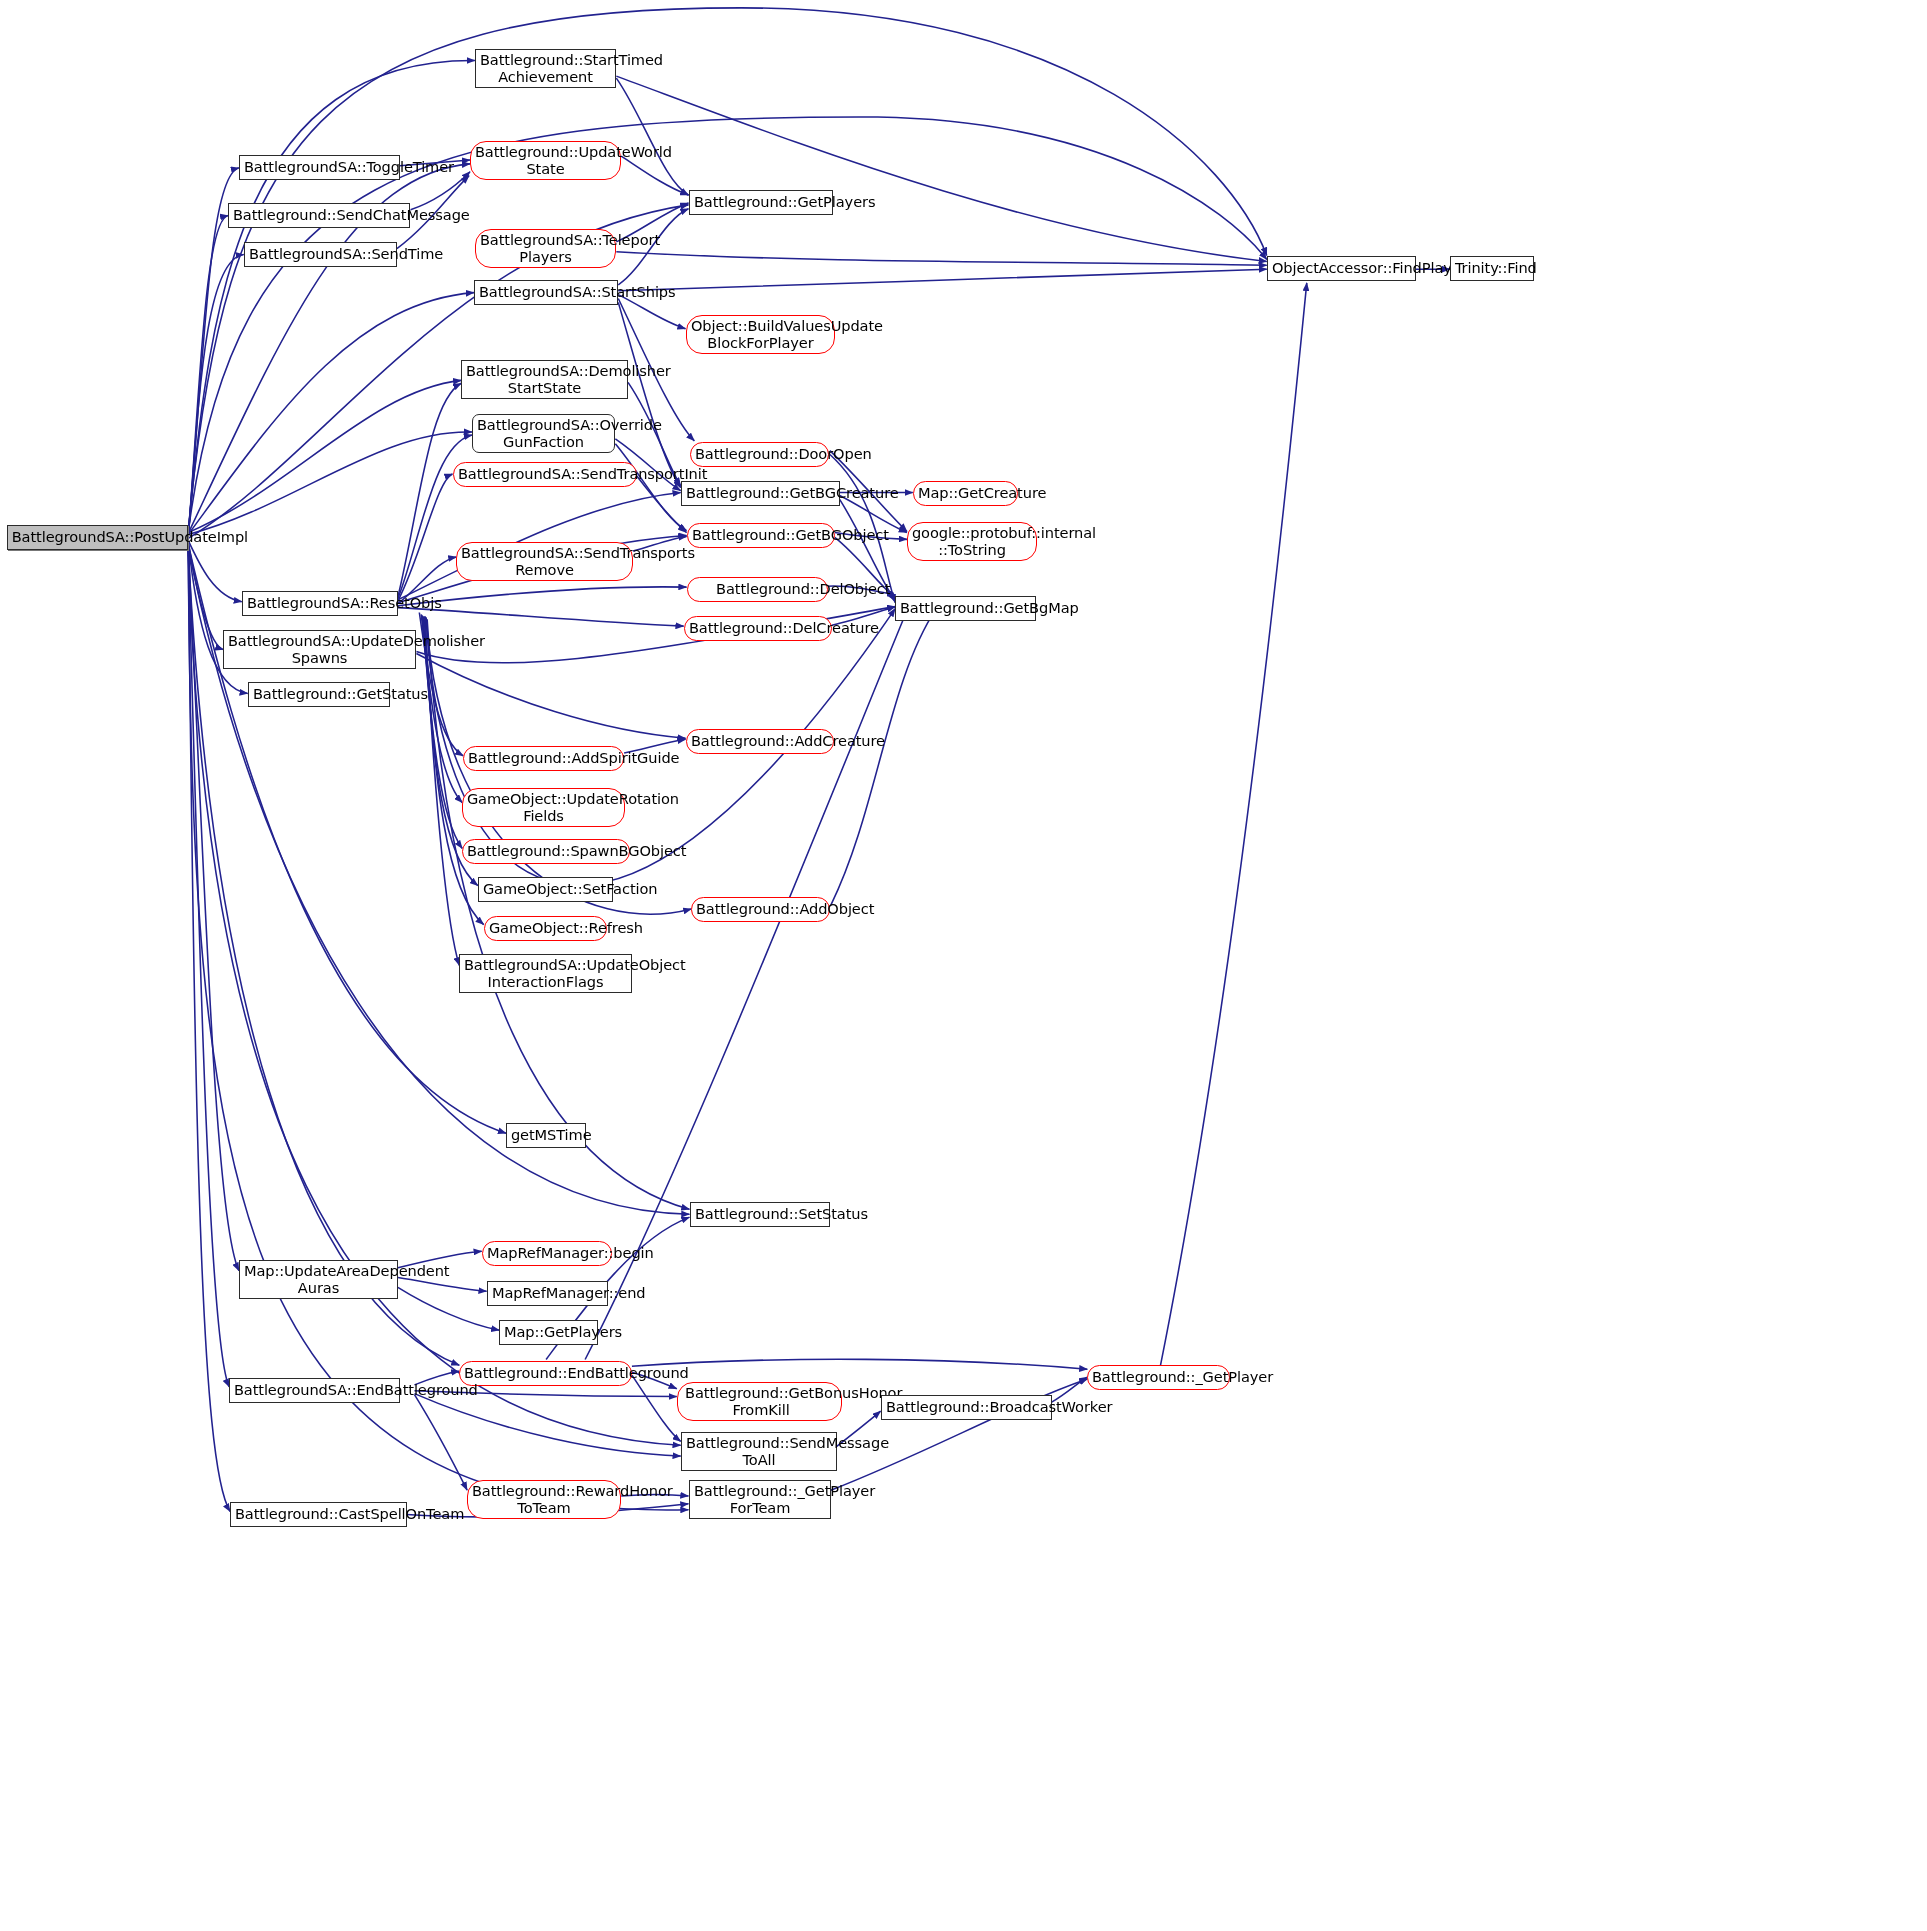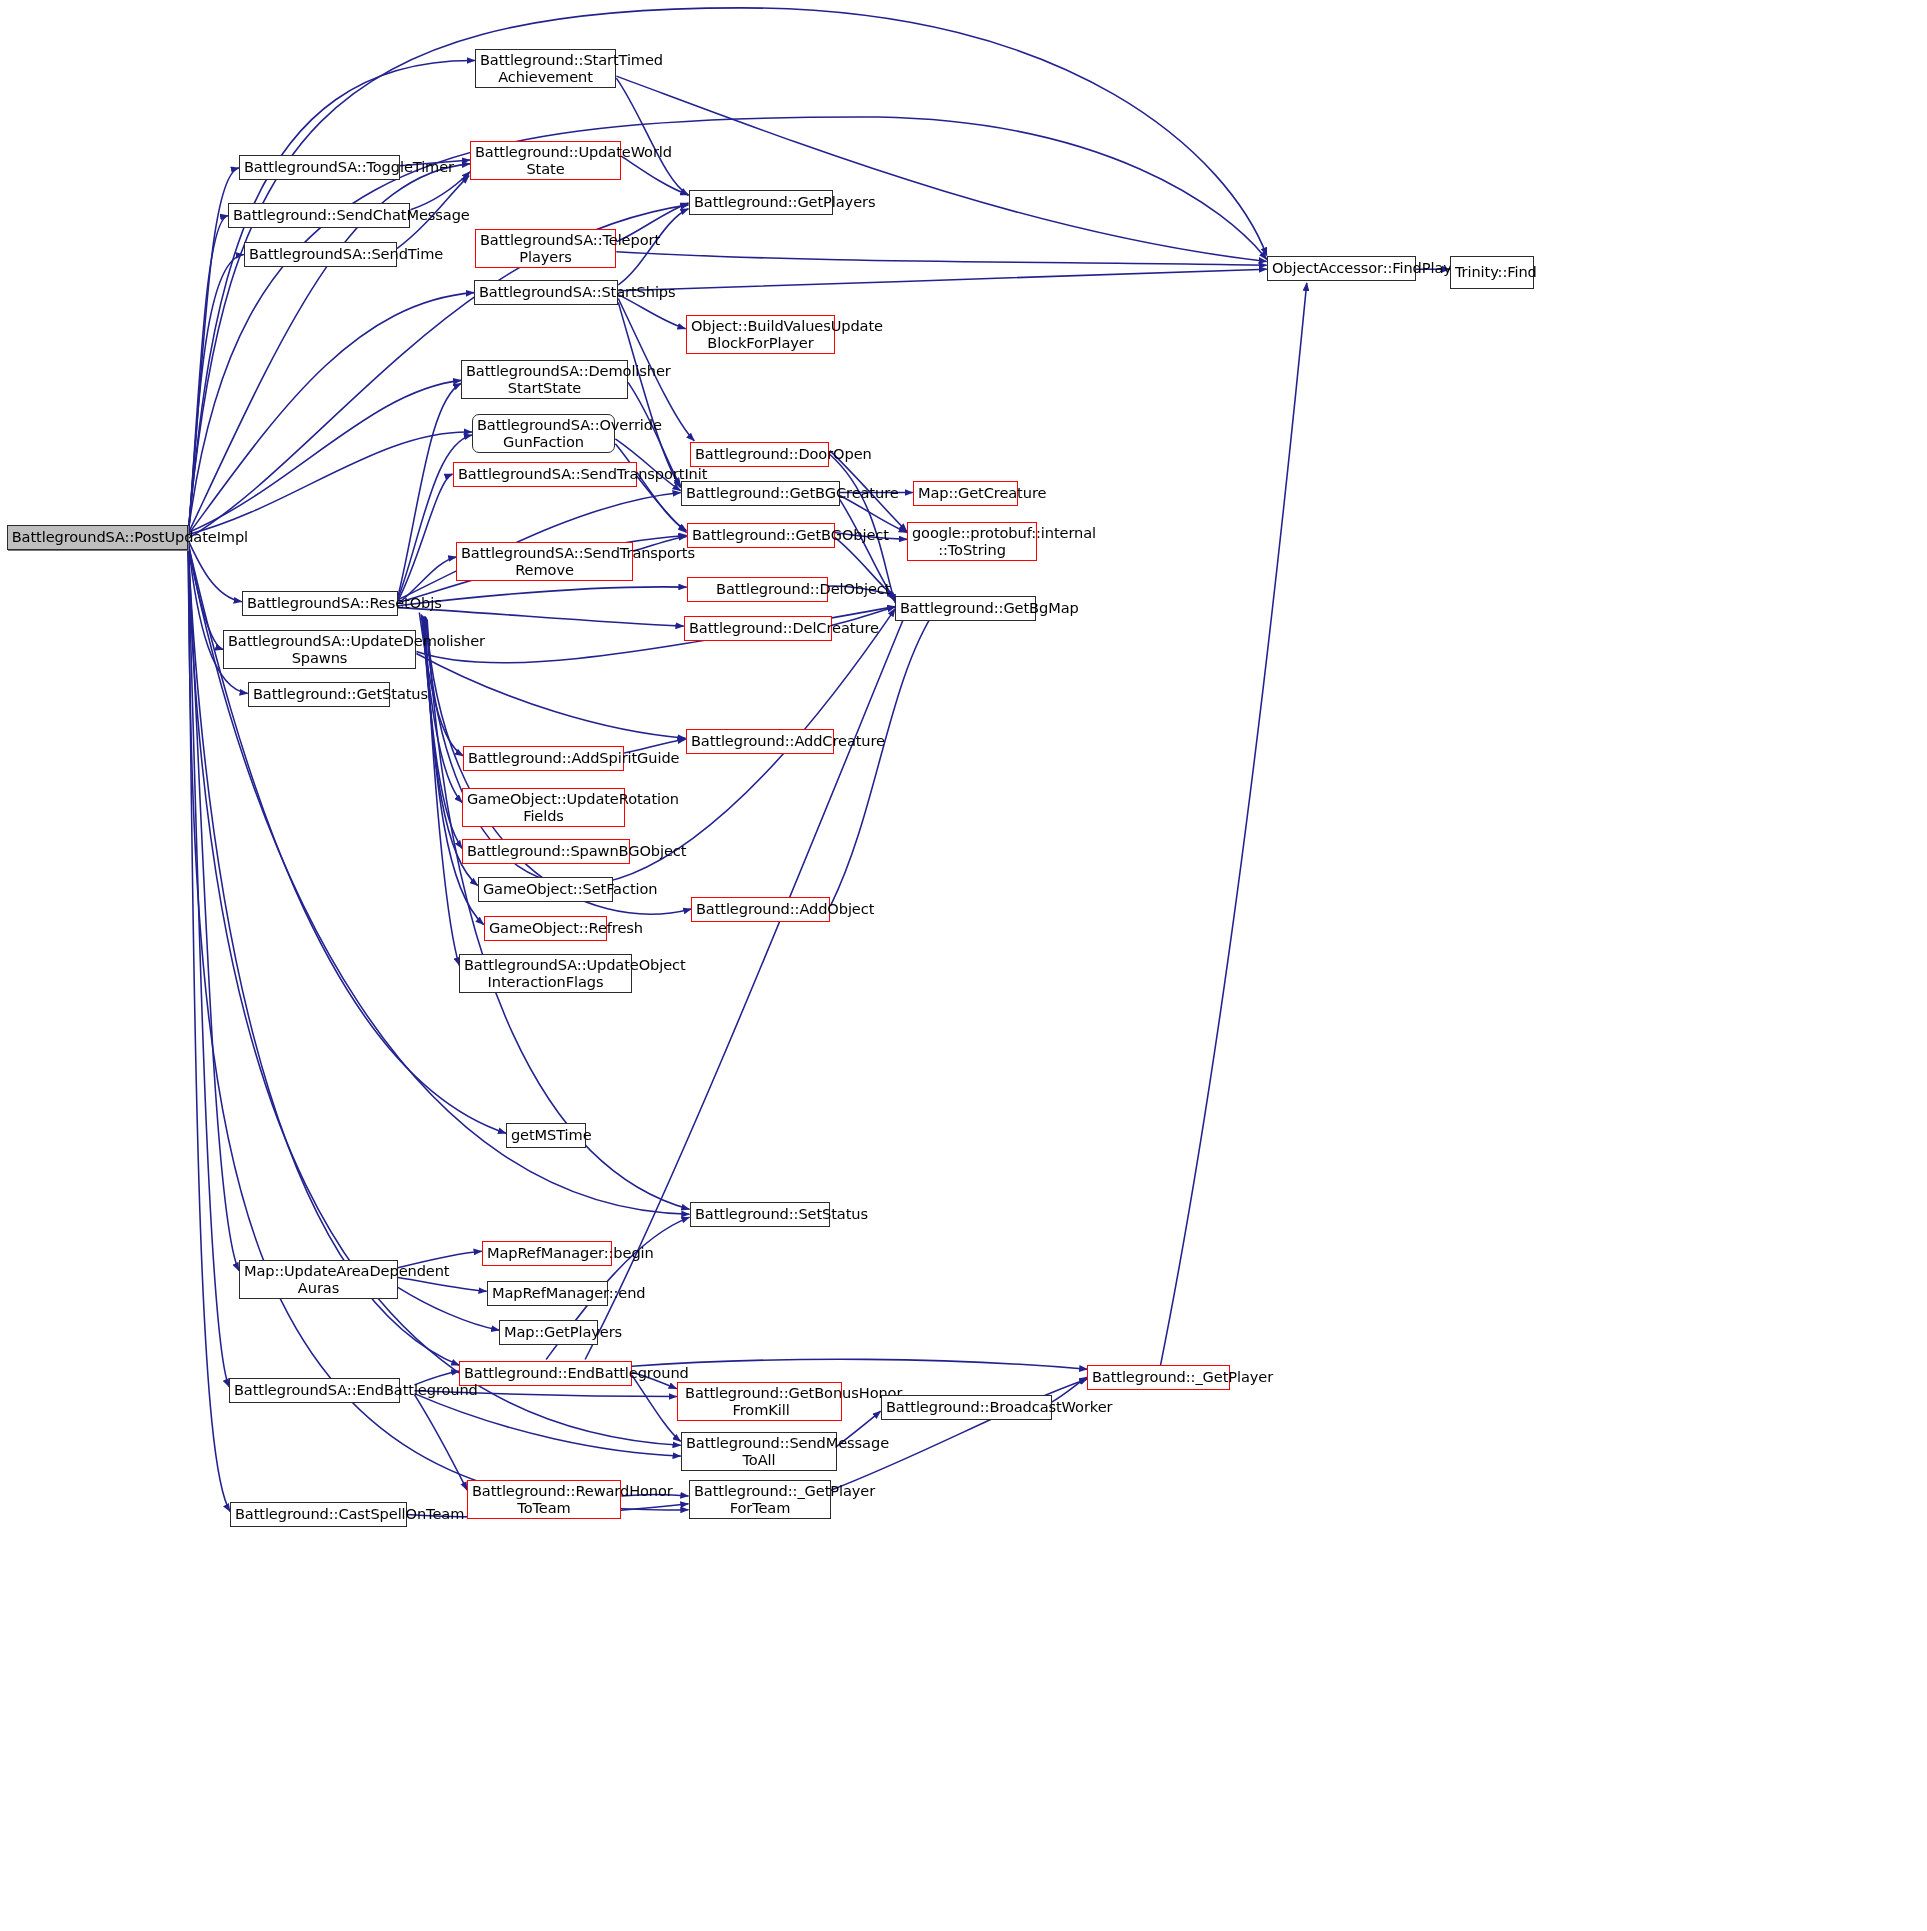--- a/index.html
+++ b/index.html
@@ -3,21 +3,21 @@
 <meta charset="utf-8">
 <style>
   html,body{margin:0;padding:0;background:#ffffff;}
   #canvas{position:relative;width:1927px;height:1932px;background:#fff;
     font-family:"DejaVu Sans","Liberation Sans",sans-serif;overflow:hidden;}
   #edges{position:absolute;left:0;top:0;width:1927px;height:1932px;}
   .node{position:absolute;box-sizing:border-box;display:flex;align-items:center;
     justify-content:center;text-align:center;background:#ffffff;
     border:1px solid #2b2b2b;color:#000;font-size:14.6px;line-height:1.15;
     letter-spacing:-0.1px;padding:1px 3.9px;white-space:pre-line;}
-  .node.red{border-color:#ff0000;}
+  .node.red{border-color:#ff0000;border-radius:16px;}
   .node.root{background:#bfbfbf;border-color:#2b2b2b;box-shadow:1px 1px 0 #777;}
   .node span{display:block;width:100%;}
 </style>
 </head>
 <body>
 
 <div id="canvas">
   <svg id="edges" viewBox="0 0 1976 1981" xmlns="http://www.w3.org/2000/svg">
     <defs>
       <marker id="ah" markerWidth="9" markerHeight="7" refX="8.4" refY="3.5" orient="auto" markerUnits="userSpaceOnUse">
@@ -125,21 +125,21 @@
       <div class="node" style="left: 244px; top: 242px; width: 153px; height: 25px;"><span>BattlegroundSA::SendTime</span></div>
       <div class="node red" style="left: 470px; top: 141px; width: 151px; height: 39px;"><span>Battleground::UpdateWorld
 State</span></div>
       <div class="node" style="left: 689px; top: 190px; width: 144px; height: 25px;"><span>Battleground::GetPlayers</span></div>
       <div class="node red" style="left: 475px; top: 229px; width: 141px; height: 39px;"><span>BattlegroundSA::Teleport
 Players</span></div>
       <div class="node" style="left: 474px; top: 280px; width: 144px; height: 25px;"><span>BattlegroundSA::StartShips</span></div>
       <div class="node red" style="left: 686px; top: 315px; width: 149px; height: 39px;"><span>Object::BuildValuesUpdate
 BlockForPlayer</span></div>
       <div class="node" style="left: 1267px; top: 256px; width: 149px; height: 25px;"><span>ObjectAccessor::FindPlayer</span></div>
-      <div class="node" style="left: 1450px; top: 256px; width: 84px; height: 33px;"><span>Trinity::Find</span></div>
+      <div class="node" style="left: 1450px; top: 256px; width: 84px; height: 25px;"><span>Trinity::Find</span></div>
       <div class="node" style="left: 461px; top: 360px; width: 167px; height: 39px;"><span>BattlegroundSA::Demolisher
 StartState</span></div>
       <div class="node" style="left: 472px; top: 414px; width: 143px; height: 39px; border-radius: 7px;"><span>BattlegroundSA::Override
 GunFaction</span></div>
       <div class="node red" style="left: 453px; top: 462px; width: 184px; height: 25px;"><span>BattlegroundSA::SendTransportInit</span></div>
       <div class="node red" style="left: 456px; top: 542px; width: 177px; height: 39px;"><span>BattlegroundSA::SendTransports
 Remove</span></div>
       <div class="node red" style="left: 690px; top: 442px; width: 139px; height: 25px;"><span>Battleground::DoorOpen</span></div>
       <div class="node" style="left: 681px; top: 481px; width: 159px; height: 25px;"><span>Battleground::GetBGCreature</span></div>
       <div class="node red" style="left: 687px; top: 523px; width: 148px; height: 25px;"><span>Battleground::GetBGObject</span></div>

